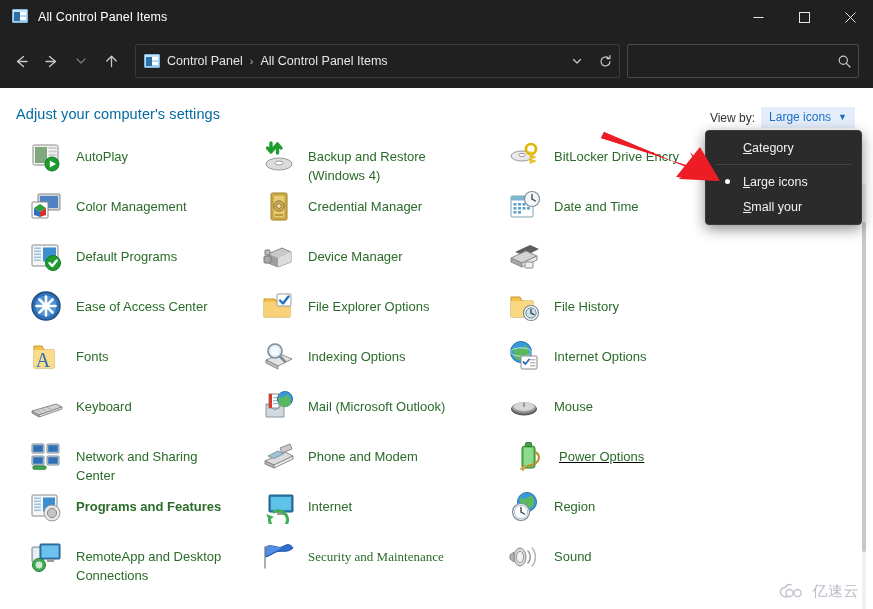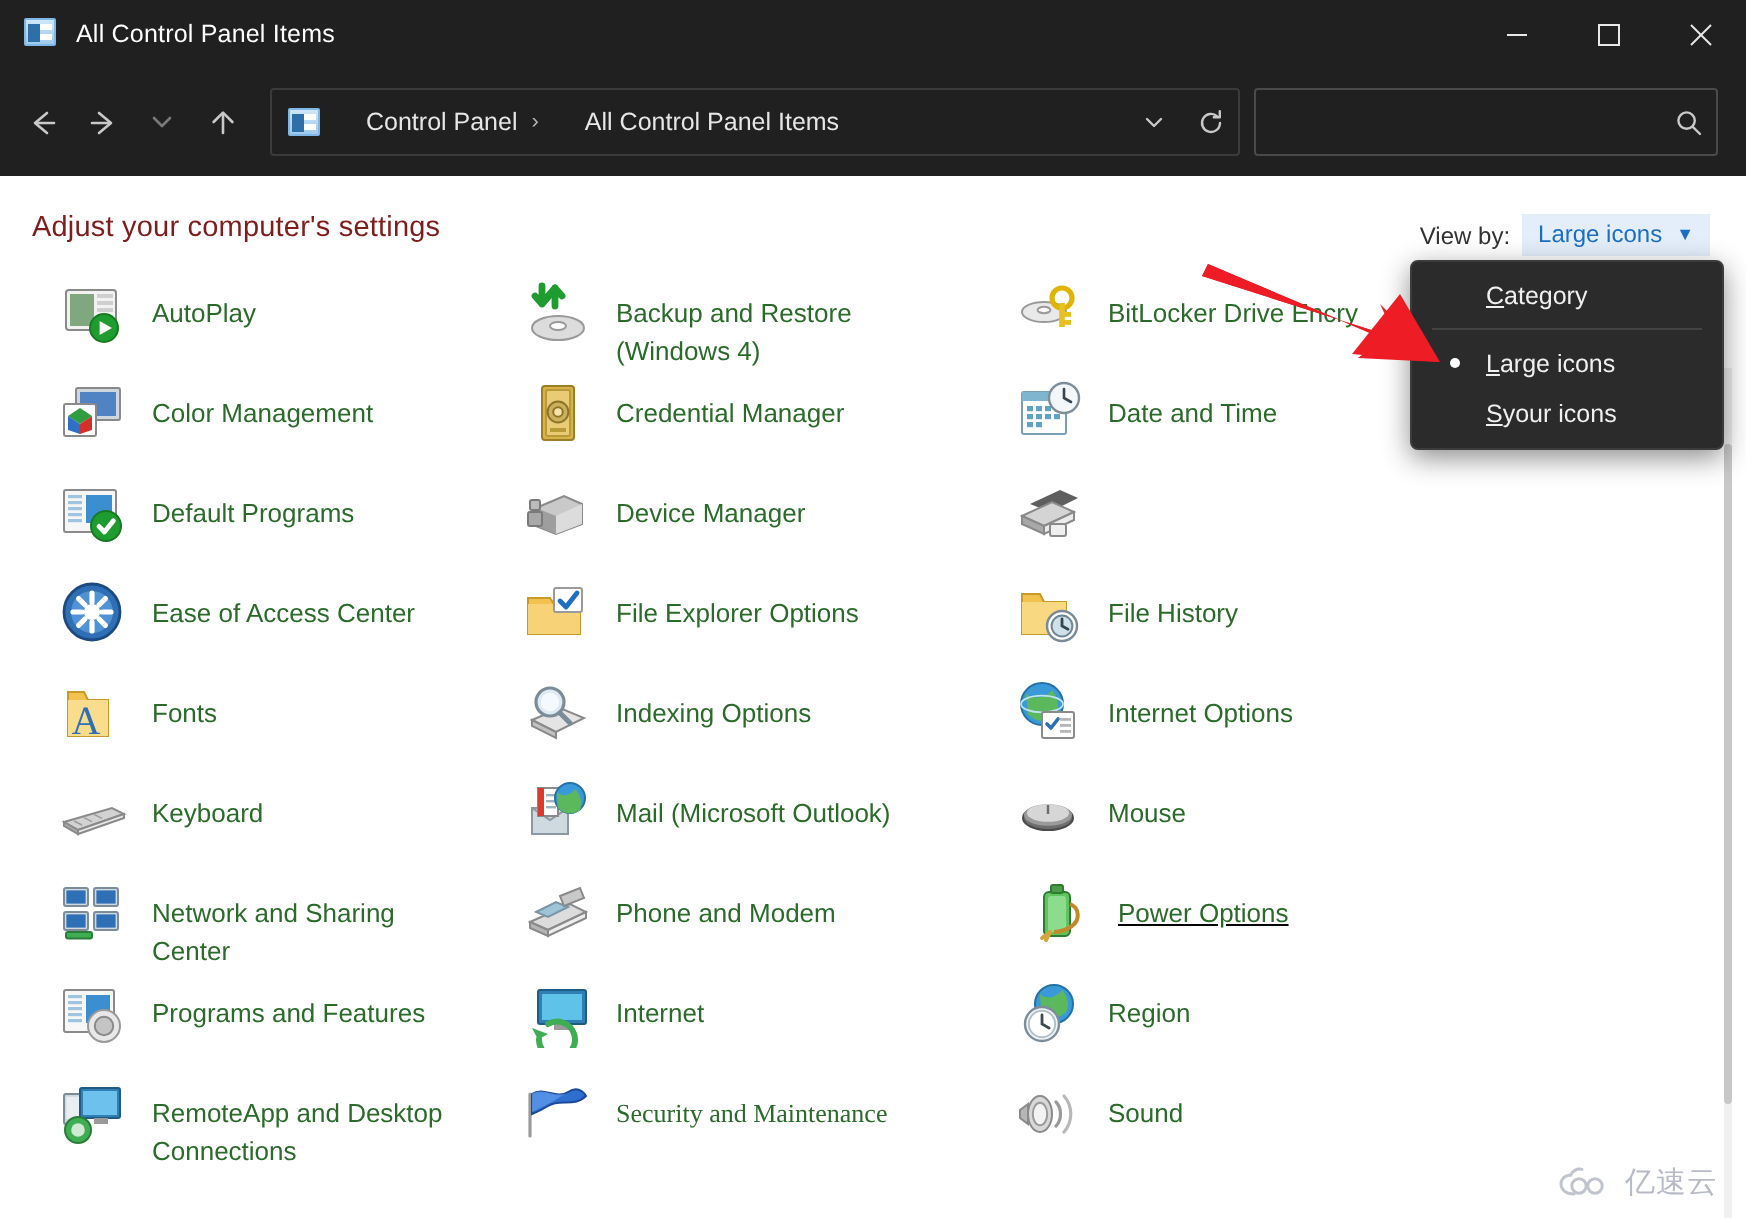--- a/index.html
+++ b/index.html
@@ -87,21 +87,20 @@
     border: 1px solid #3b3b3b;
     background: #202020;
     display: flex; align-items: center;
     border-radius: 2px;
   }
   .addr-icon { margin-left: 8px; margin-right: 7px; width:16px; height:14px; flex:0 0 auto;}
   .crumb {
     color: #e6e6e6;
     font-size: 12.5px;
     white-space: nowrap;
-    margin-left: 16px;
   }
   .crumb-sep {
     color: #b9b9b9;
     font-size: 11px;
     margin: 0 7px;
     user-select:none;
   }
   .addr-right {
     margin-left: auto; display: flex; align-items: center;
   }
@@ -134,21 +133,21 @@
   
   .content {
     position: absolute; top: 88px; left: 0;
     width: 873px; height: 521px;
     background: #ffffff;
     overflow: hidden;
   }
   .page-heading {
     position: absolute; left: 16px; top: 18px;
     font-size: 14.5px;
-    color: #7f1d1d;
+    color: #0369a1;
     letter-spacing: .1px;
     white-space: nowrap;
   }
   .viewby-wrap {
     position: absolute; right: 18px; top: 19px;
     display: flex; align-items: center;
   }
   .viewby-label {
     font-size: 12px; color: #333333; margin-right: 6px;
     white-space:nowrap;
@@ -656,21 +655,21 @@
             <svg class="ic" viewBox="0 0 34 34">
       <rect x="9" y="6" width="13" height="22" rx="2.5" fill="#5fc45f" stroke="#2f7c2f"></rect>
       <rect x="11" y="8" width="9" height="18" rx="1.6" fill="#8ddc8d"></rect>
       <rect x="12.5" y="2.5" width="6" height="4" rx="1" fill="#4a9c4a" stroke="#2f7c2f"></rect>
       <path d="M22 12 C27 14 27 20 23 23 C20 25 17 26 14 26" fill="none" stroke="#c08a2a" stroke-width="2"></path>
       <path d="M12 26 L8 29 M12 26 L10 30" stroke="#d4a53c" stroke-width="2" stroke-linecap="round"></path>
             </svg>
           </span>
           <span class="item-label">Power Options</span>
         </div>
-        <div class="item" style="left: 30px; top: 350px;">
+        <div class="item" style="left: 30px; top: 350px; font-weight: bold;">
           <span class="item-icon">
             <svg class="ic" viewBox="0 0 34 34">
       <rect x="2" y="5" width="25" height="21" rx="1" fill="#f7f7f7" stroke="#8a8a8a"></rect>
       <g fill="#9ec4e0">
         <rect x="4" y="7.5" width="7" height="1.6"></rect>
                 <rect x="4" y="10.5" width="7" height="1.6"></rect>
         <rect x="4" y="13.5" width="7" height="1.6"></rect>
                 <rect x="4" y="16.5" width="7" height="1.6"></rect>
         <rect x="4" y="19.5" width="7" height="1.6"></rect>
       </g>
@@ -756,21 +755,21 @@
         <span>ategory</span>
       </div>
       <div class="menu-sep"></div>
       <div class="menu-item">
         <span class="menu-radio"></span>
         <span class="ul">L</span>
         <span>arge icons</span>
       </div>
       <div class="menu-item">
         <span class="ul">S</span>
-        <span>your icons</span>
+        <span>mall your</span>
       </div>
     </div>
 
   <svg class="annot" viewBox="0 0 873 609">
     <g>
       <path d="M604 132 L700 173 L690 152 L719 181 L679 179 L695 168 L601 138 Z" fill="#ee1c25"></path>
       <path d="M604 132 L713 178 L679 179 L695 168 L601 138 Z" fill="#ee1c25"></path>
       <path d="M700 147 L720 181 L676 177 Z" fill="#ee1c25"></path>
     </g>
   </svg>

